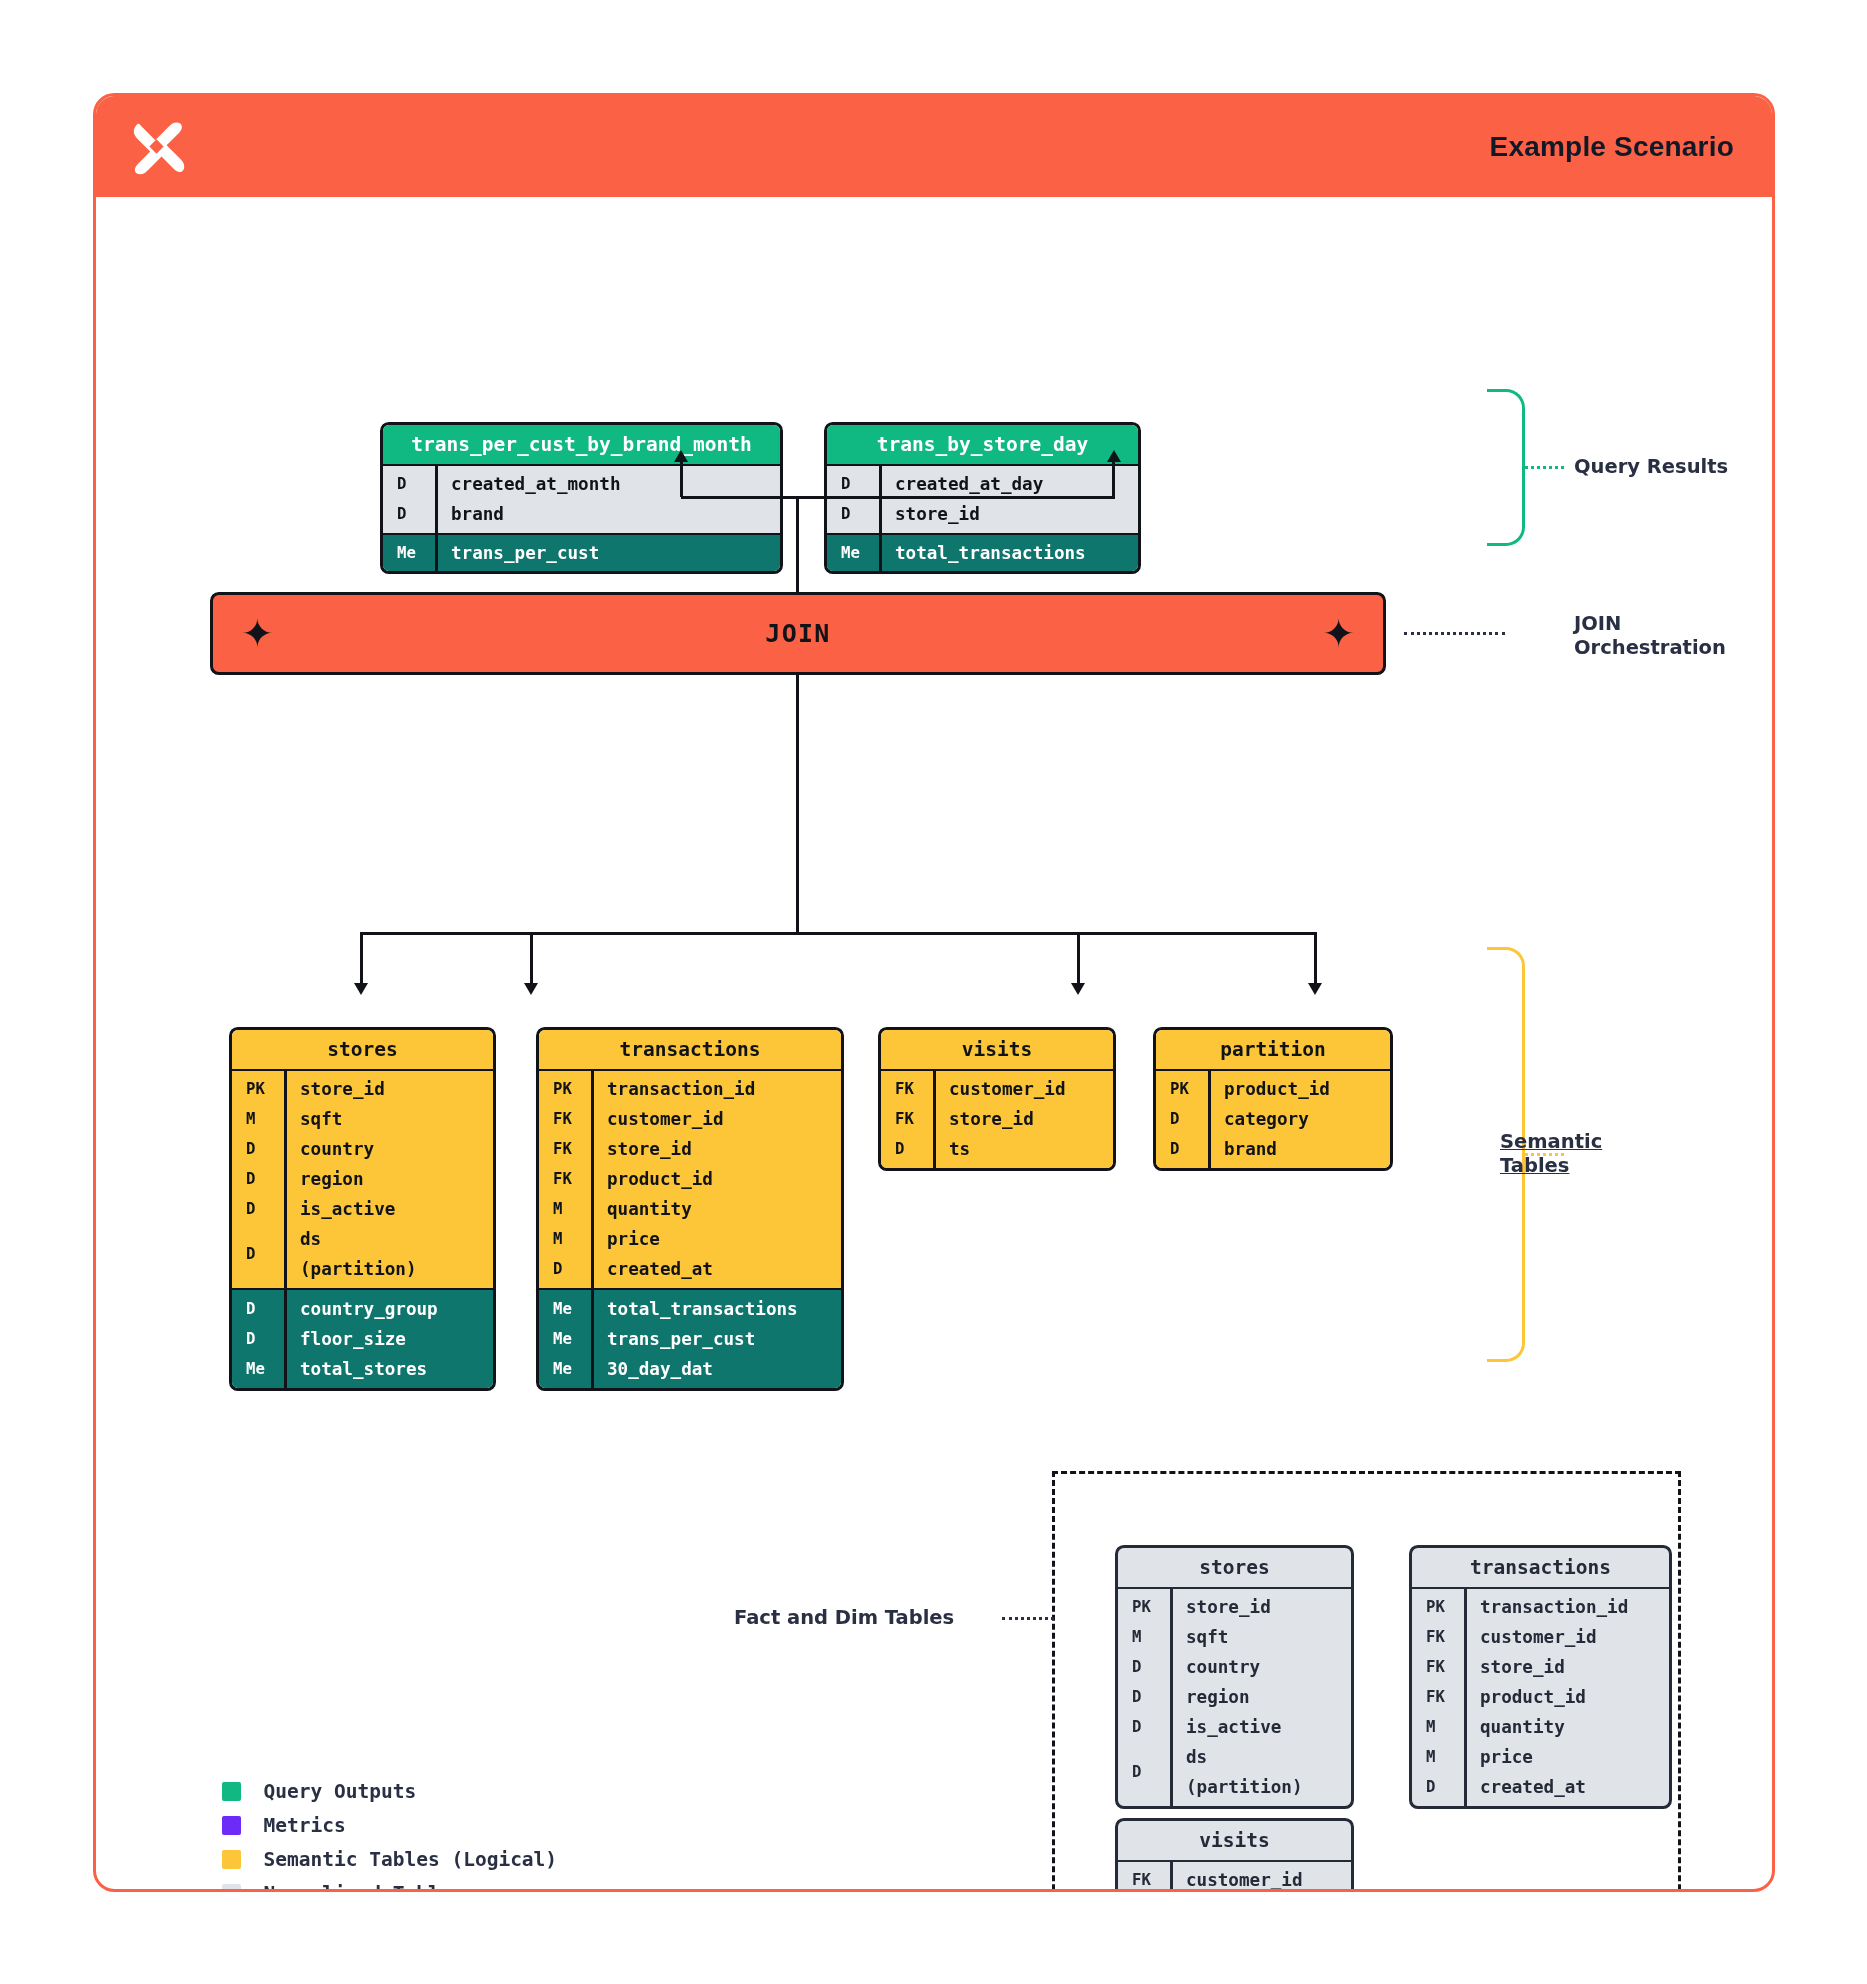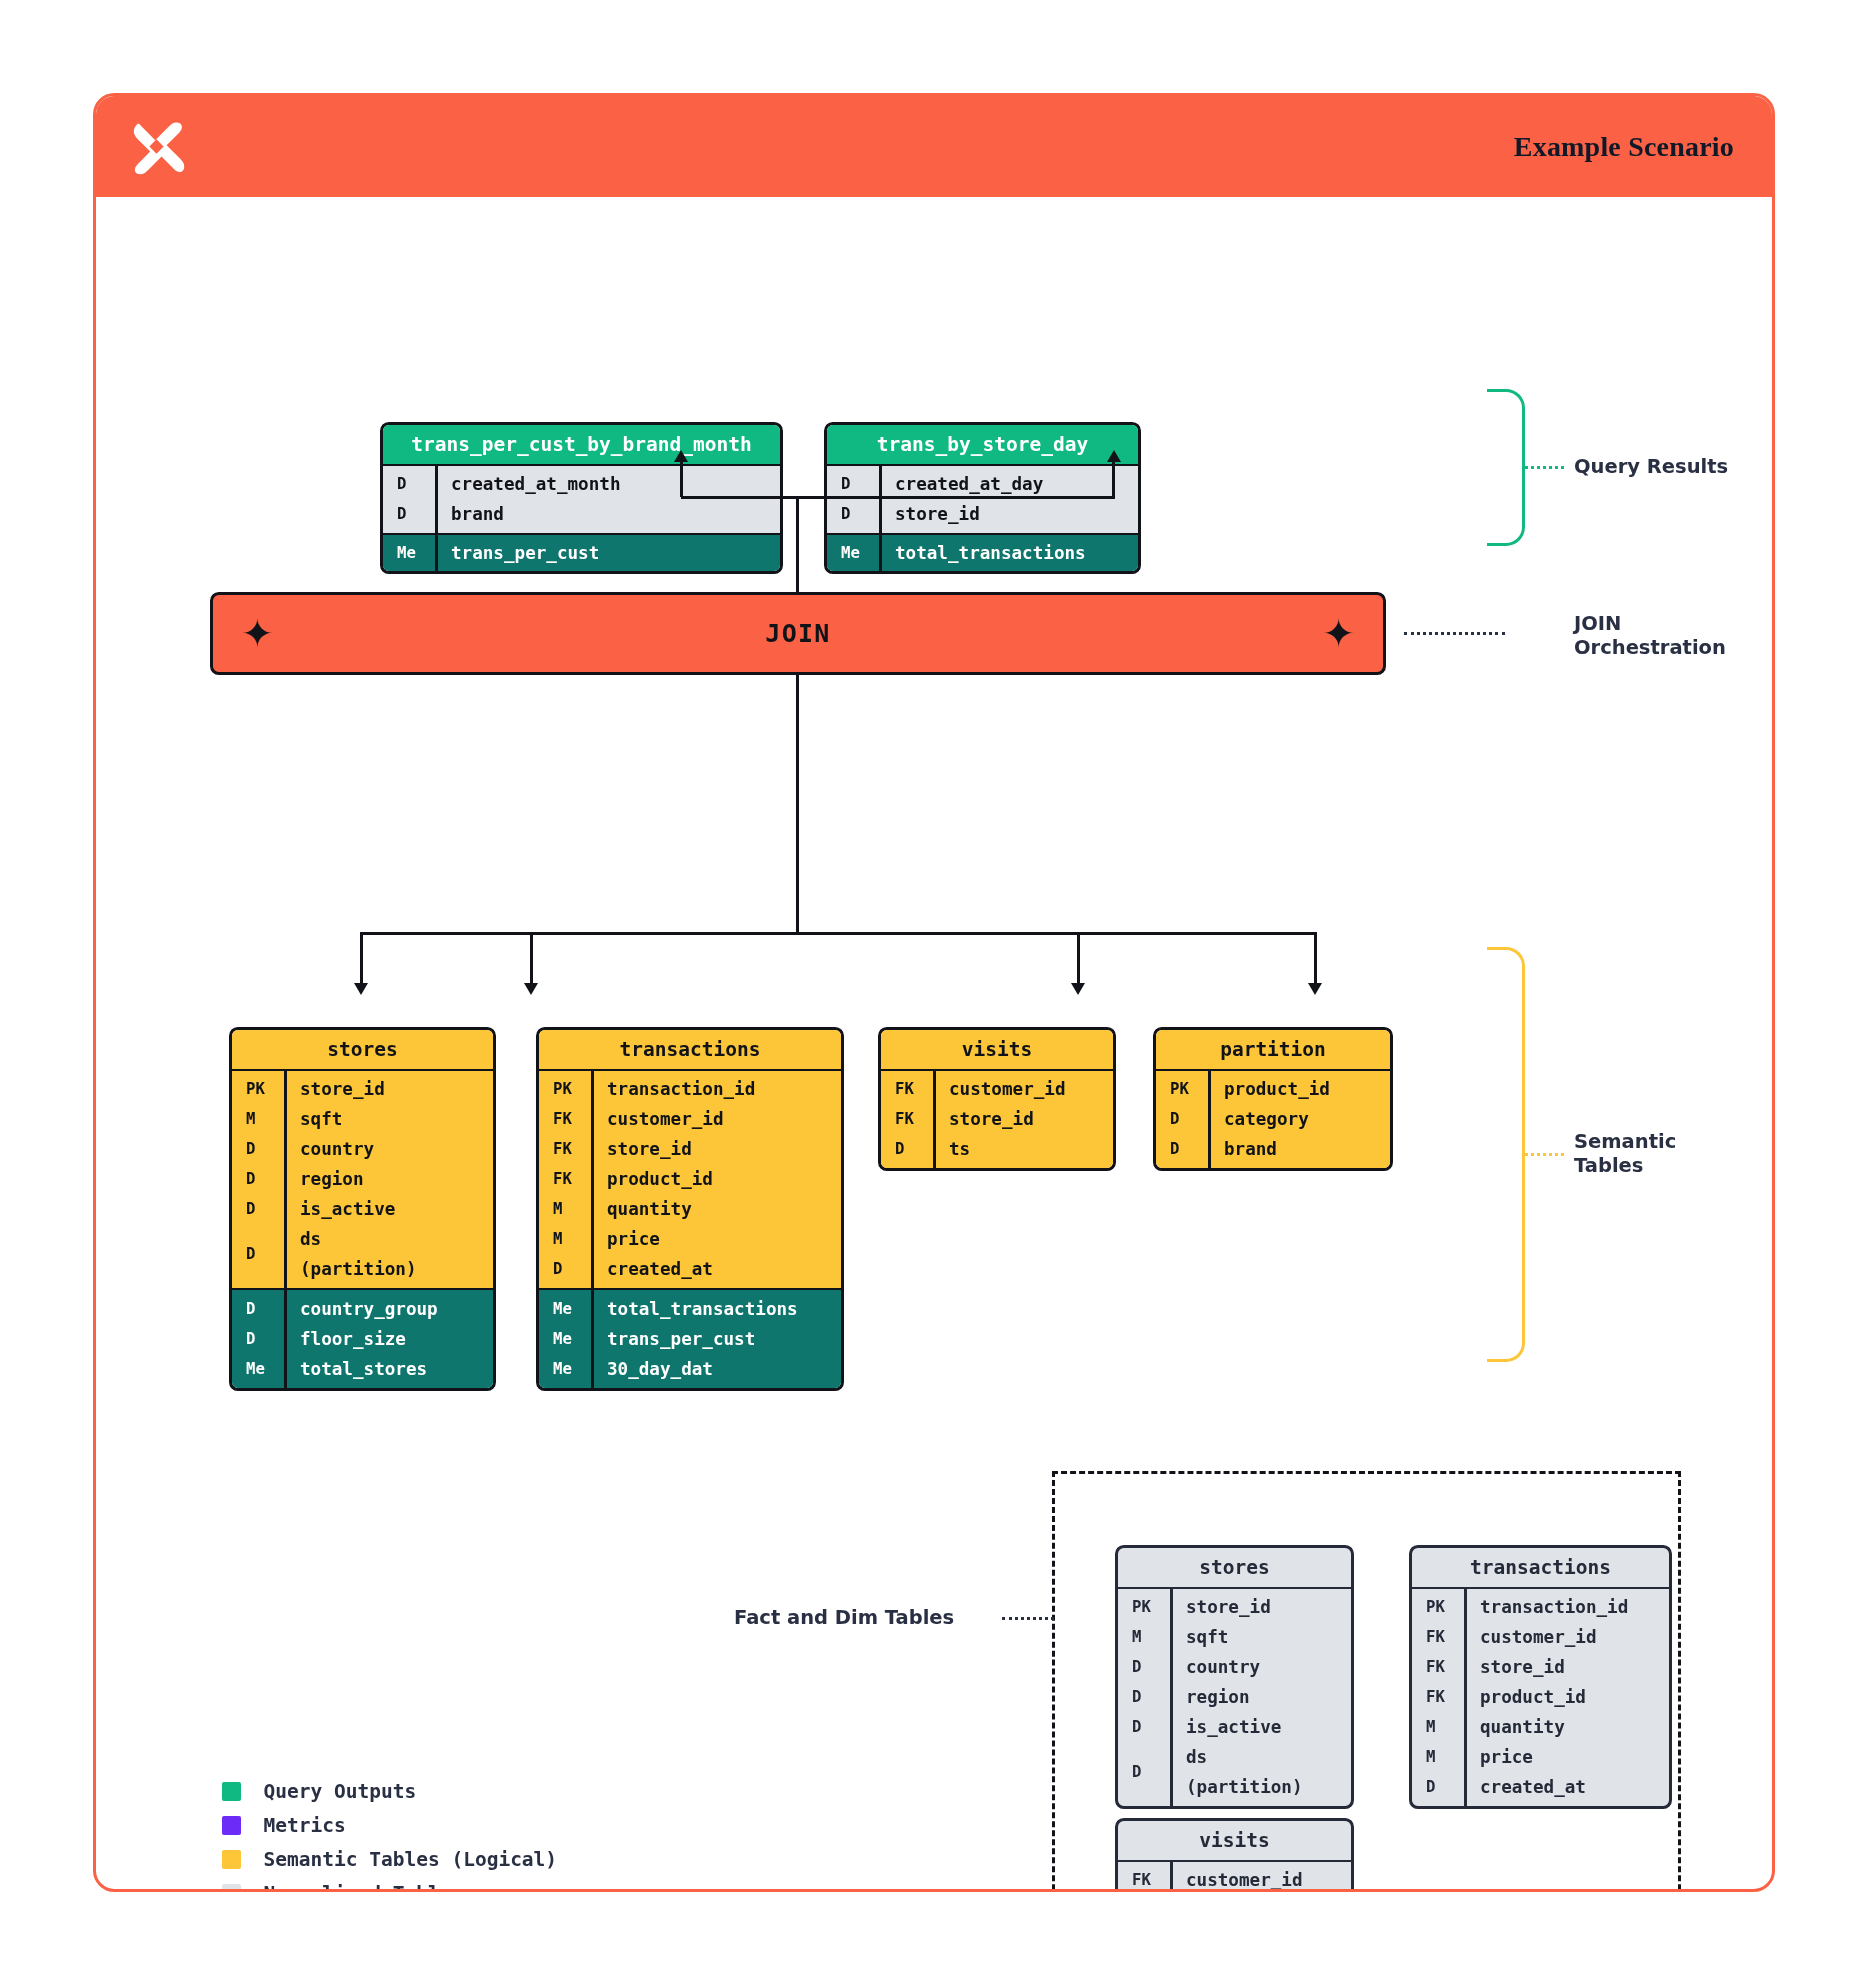--- a/index.html
+++ b/index.html
@@ -18,21 +18,21 @@
   }
   .card-header {
     position:absolute; left:0; top:0; width:100%; height:101px;
     background:#FB6245; display:flex; align-items:center;
     border-top-left-radius:17.6px; border-top-right-radius:17.6px;
   }
   .logo { position:absolute; left:29px; top:19px; width:63px; height:63px; }
   .header-title {
     position:absolute; right:38px; top:50%; transform:translateY(-50%);
     color:#111827; font-size:28px; font-weight:bold;
-    font-family:Liberation Serif, serif; letter-spacing:0.2px;
+    font-family:Liberation Sans, sans-serif; letter-spacing:0.2px;
   }
   .stage { position:absolute; left:0; top:101px; width:100%; height:1694px; }
 
   
   .tbl { position:absolute; border:3.1px solid #111318; border-radius:8.8px; overflow:hidden;margin-top:30px; }
   .tbl .title {
     text-align:center; font-family:"DejaVu Sans Mono", monospace;
     font-weight:bold; font-size:19.5px; padding:7.5px 10px 8.2px;
     white-space:nowrap;
   }
@@ -316,21 +316,21 @@
     <div class="anno" style="left:1478px; top:258px;text-align:center;">Query Results</div>
 
     <div class="dots-h dark" style="left:1308px; top:435px; width:101px;"></div>
     <div class="anno" style="left:1478px; top:415px;">
       <span>JOIN</span><br>
       <span>Orchestration</span>
     </div>
 
     <div class="bracket yellow-b" style="left:1391px; top:750px; width:38px; height:415px;"></div>
     <div class="dots-h yellow-d" style="left:1429px; top:956px; width:39px;"></div>
-    <div class="anno" style="left:1478px; top:933px;">
+    <div class="anno" style="left:1404px; top:933px;text-decoration:underline;">
       <span>Semantic</span><br>
       <span>Tables</span>
     </div>
 
     <div class="factbox" style="left:956px; top:1274px; width:629px; height:491px;"></div>
 
     <div class="anno" style="left:638px; top:1409px;">Fact and Dim Tables</div>
     <div class="dots-h dark" style="left:906px; top:1420px; width:52px;"></div>
 
     <div class="tbl grey-tbl" style="left:1019px; top:1318px; width:239px; border-color:#242A38;">

